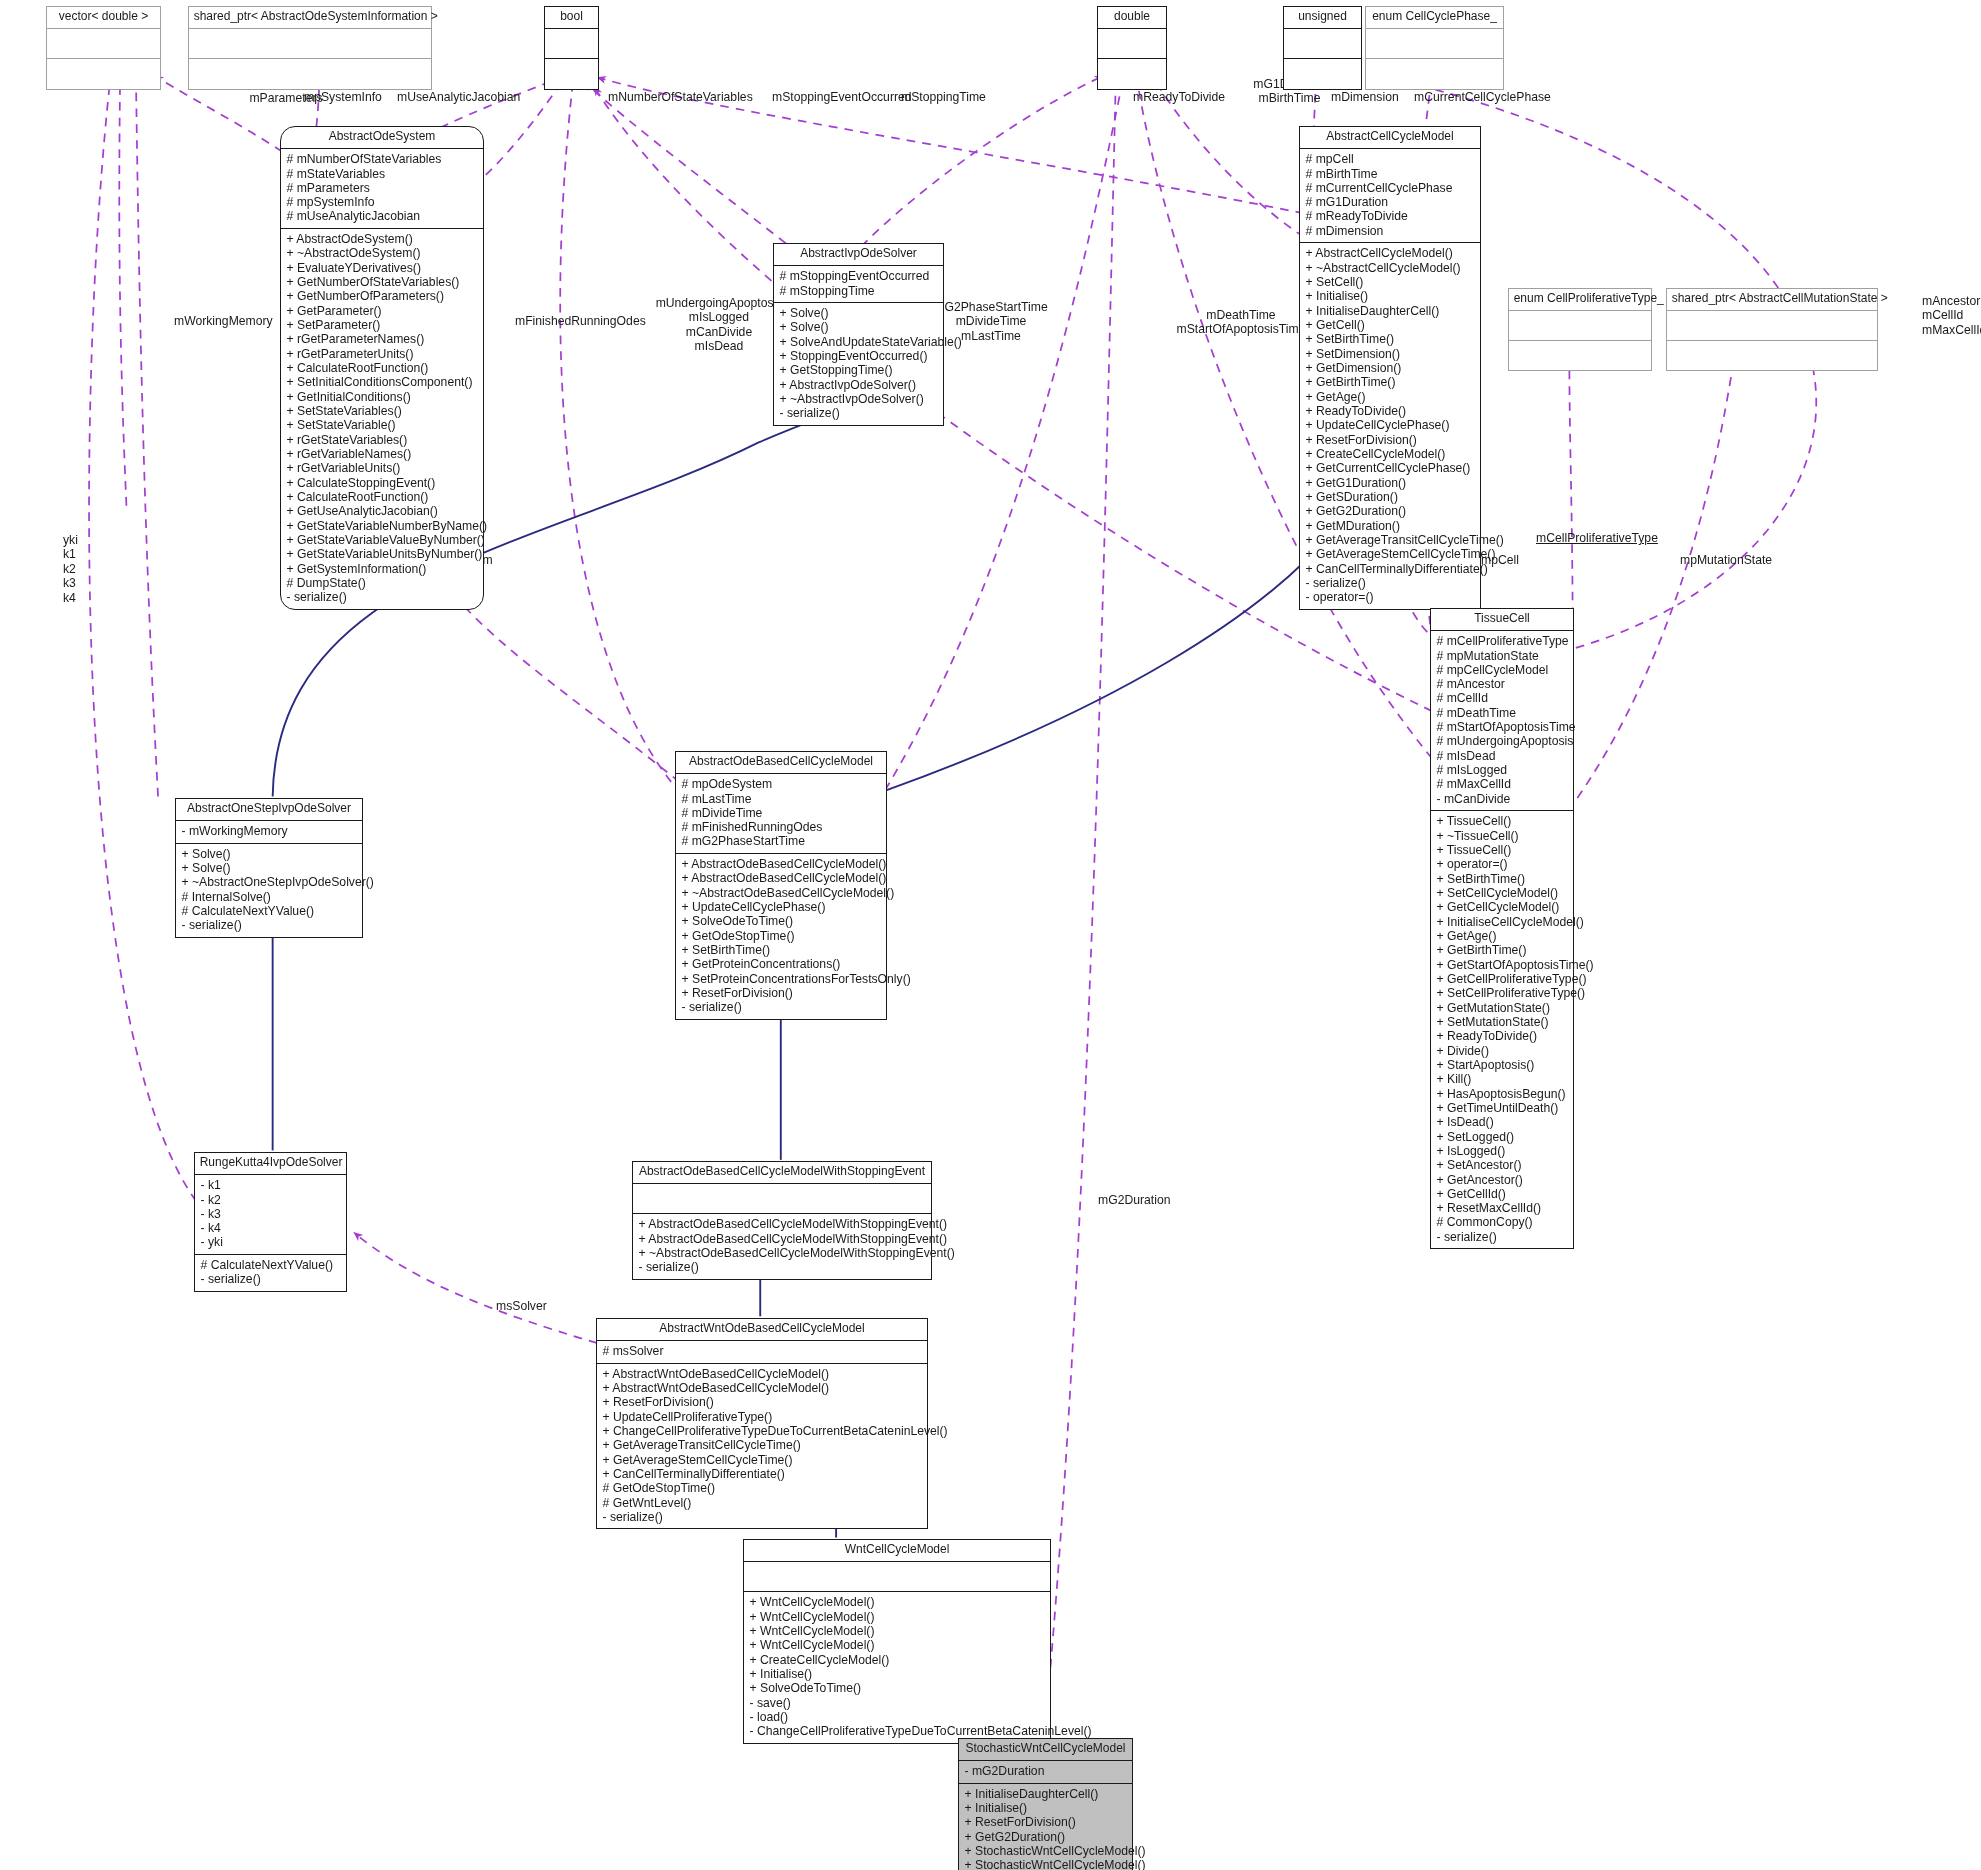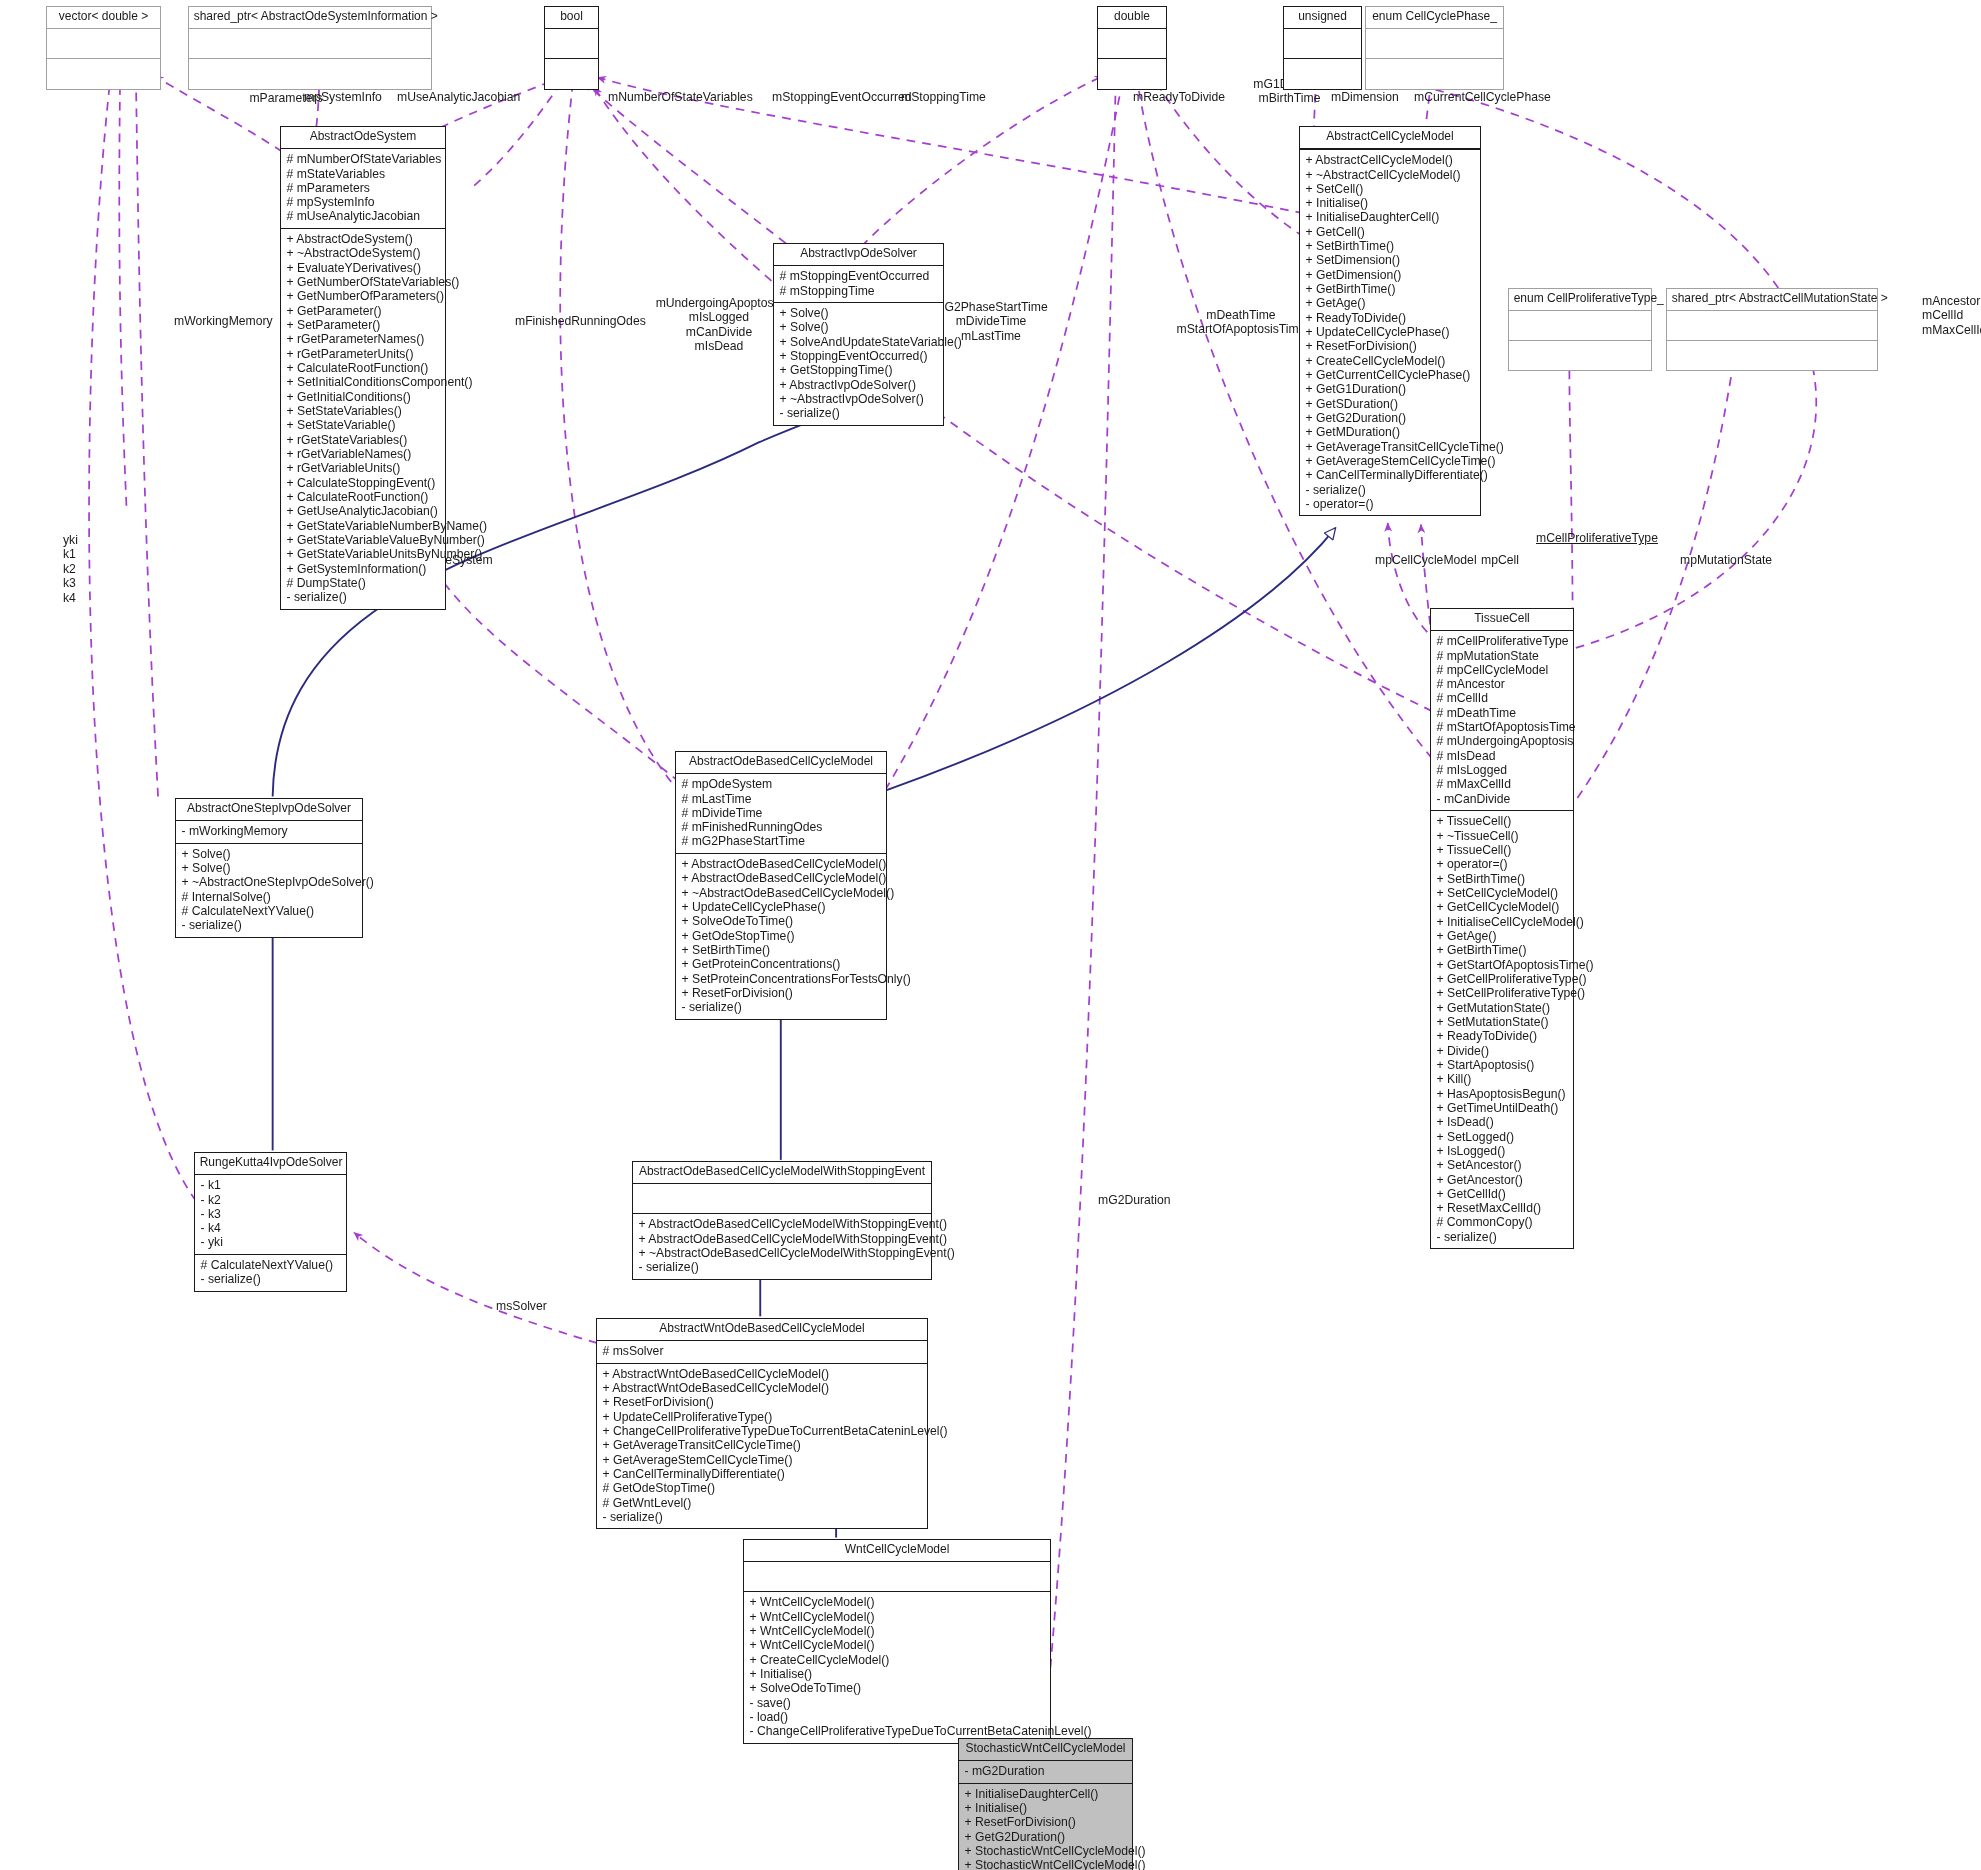--- a/index.html
+++ b/index.html
@@ -198,21 +198,21 @@
         <div class="sep"></div>
         <div class="compartment empty"></div>
       </div>
       <div class="node plain" style="left: 1365px; top: 6.3px; width: 139px;">
         <div class="title">enum CellCyclePhase_</div>
         <div class="sep"></div>
         <div class="compartment empty"></div>
         <div class="sep"></div>
         <div class="compartment empty"></div>
       </div>
-      <div class="node" style="left: 280px; top: 126px; width: 166px;">
+      <div class="node" style="left: 280px; top: 126px; width: 204px; border-radius: 15px;">
         <div class="title">AbstractOdeSystem</div>
         <div class="sep"></div>
         <div class="compartment">
           <div class="row"># mNumberOfStateVariables</div>
           <div class="row"># mStateVariables</div>
           <div class="row"># mParameters</div>
           <div class="row"># mpSystemInfo</div>
           <div class="row"># mUseAnalyticJacobian</div>
         </div>
         <div class="sep"></div>
@@ -260,20 +260,28 @@
           <div class="row">+ StoppingEventOccurred()</div>
           <div class="row">+ GetStoppingTime()</div>
           <div class="row">+ AbstractIvpOdeSolver()</div>
           <div class="row">+ ~AbstractIvpOdeSolver()</div>
           <div class="row">- serialize()</div>
         </div>
       </div>
       <div class="node" style="left: 1299px; top: 126px; width: 182px;">
         <div class="title">AbstractCellCycleModel</div>
         <div class="sep"></div>
+        <div class="compartment">
+          <div class="row"># mpCell</div>
+          <div class="row"># mBirthTime</div>
+          <div class="row"># mCurrentCellCyclePhase</div>
+          <div class="row"># mG1Duration</div>
+          <div class="row"># mReadyToDivide</div>
+          <div class="row"># mDimension</div>
+        </div>
         <div class="sep"></div>
         <div class="compartment">
           <div class="row">+ AbstractCellCycleModel()</div>
           <div class="row">+ ~AbstractCellCycleModel()</div>
           <div class="row">+ SetCell()</div>
           <div class="row">+ Initialise()</div>
           <div class="row">+ InitialiseDaughterCell()</div>
           <div class="row">+ GetCell()</div>
           <div class="row">+ SetBirthTime()</div>
           <div class="row">+ SetDimension()</div>

